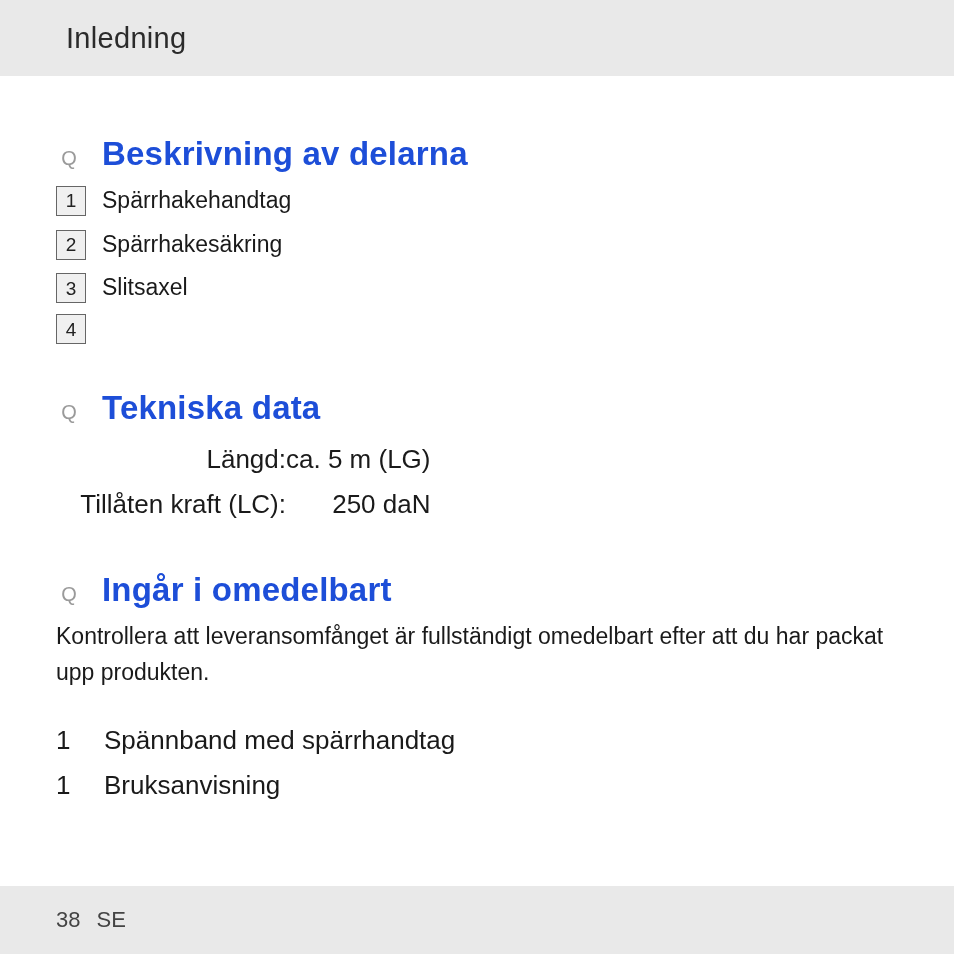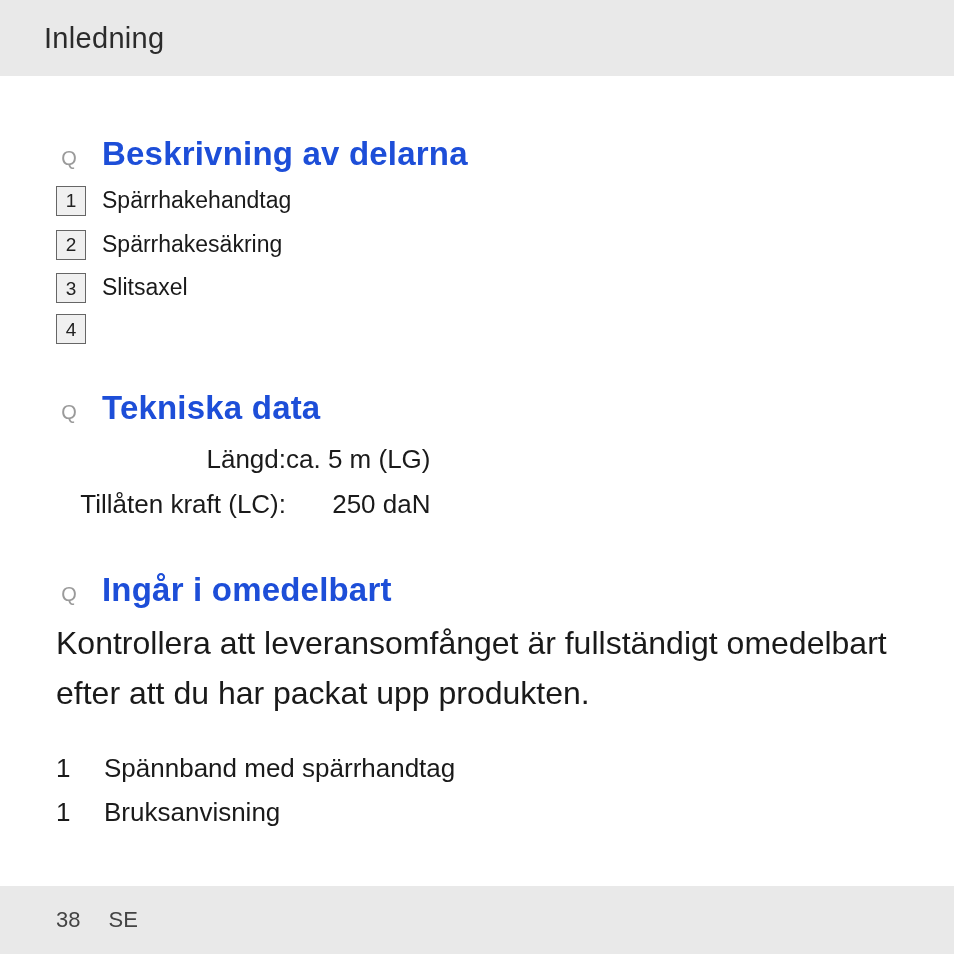--- a/index.html
+++ b/index.html
@@ -15,21 +15,21 @@
     width: 954px;
     height: 954px;
     position: relative;
     box-sizing: border-box;
   }
   .header-bar {
     background: #e9e9e9;
     height: 76px;
     display: flex;
     align-items: center;
-    padding-left: 44px;
+    padding-left: 66px;
     font-size: 29px;
     font-weight: 300;
     color: #2b2b2b;
     letter-spacing: 0.3px;
   }
   .content {
     padding: 52px 56px 0 56px;
     font-size: 26px;
     line-height: 1.55;
   }
@@ -87,21 +87,21 @@
     display: table-cell;
     font-size: 26px;
     padding: 2px 0;
     vertical-align: top;
     text-align: right;
   }
   .td-label {
     width: 230px;
   }
   .body-para {
-    font-size: 32px;
+    font-size: 23px;
     margin: 0 0 28px 0;
   }
   .contents-list {
     display: table;
   }
   .cl-row {
     display: table-row;
   }
   .cl-qty, .cl-name {
     display: table-cell;
@@ -116,21 +116,21 @@
     left: 0;
     right: 0;
     bottom: 0;
     height: 68px;
     background: #e9e9e9;
     display: flex;
     align-items: center;
     padding-left: 56px;
     font-size: 22px;
     color: #444;
-    gap: 28px;
+    gap: 16px;
     font-weight: 300;
   }
 </style>
 </head>
 <body>
 
 <div class="page">
 
   <div class="header-bar">
     <span>Inledning</span>

